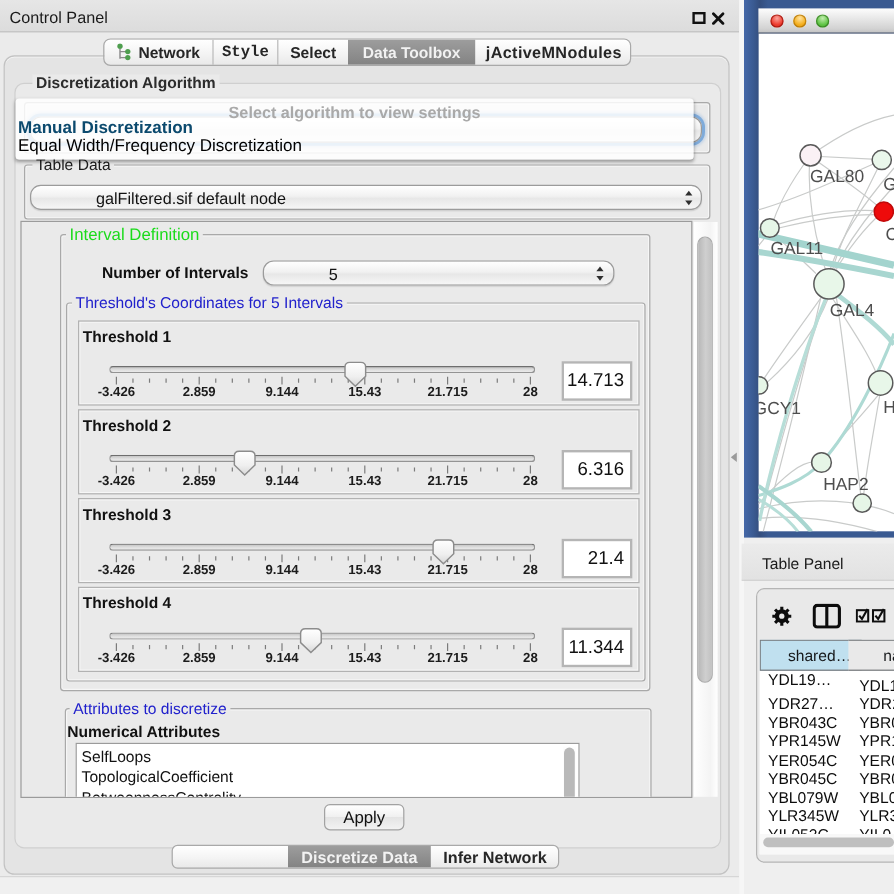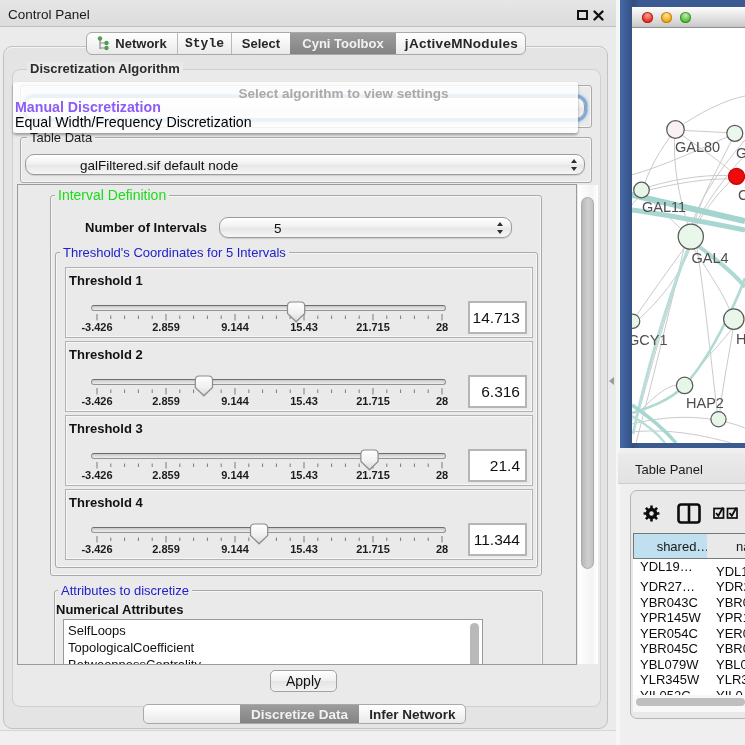--- a/index.html
+++ b/index.html
@@ -61,21 +61,21 @@
       <svg width="13" height="15" viewBox="0 0 13 15" style="margin-right:5px;">
         <path d="M3,2 L3,13 M3,7 L9,7 M3,12 L9,12" stroke="#8a8a8a" stroke-width="1.2" fill="none"></path>
         <circle cx="3" cy="2.5" r="2.2" fill="#4e9e4e"></circle>
           <circle cx="9.5" cy="7" r="2.2" fill="#4e9e4e"></circle>
           <circle cx="9.5" cy="12" r="2.2" fill="#4e9e4e"></circle>
       </svg>Network</div>
     <div class="abs" style="left:90px; top:0; width:1px; height:23px; background:#b9b9b9;"></div>
     <div class="seg" style="left:91px; width:53px;font-family:Liberation Mono, monospace;">Style</div>
     <div class="abs" style="left:144px; top:0; width:1px; height:23px; background:#b9b9b9;"></div>
     <div class="seg" style="left:145px; width:58px;">Select</div>
-    <div class="seg segdark" style="left:203px; width:106px;">Cyni Toolbox</div>
+    <div class="seg segdark" style="left:203px; width:106px;">Data Toolbox</div>
     <div class="seg" style="left:309px; width:131px; font-size:13.5px; letter-spacing:0.3px;">jActiveMNodules</div>
   </div>
 
   <div class="grp" style="left:20px; top:85px; width:572px; height:43px;"></div>
   <div class="grptitle" style="left:27px; top:62px; color:#2c2c2c; font-weight:bold;">Discretization Algorithm</div>
   <div class="combo" style="left:25px; top:97px; width:560px; height:22px;
       box-shadow:0 0 0 2.5px rgba(95,152,212,0.7), 0 0 2px 4px rgba(130,175,225,0.32);"></div>
 
   <div class="grp" style="left:20px; top:137px; width:572px; height:46px;"></div>
   <div class="grptitle" style="left:27px; top:131px; color:#1d1d1d;">Table Data</div>
@@ -226,22 +226,22 @@
   <div class="abs" style="left:143px; top:704px; width:323px; height:20px; background:linear-gradient(#ffffff,#f4f4f4 55%,#e9e9e9);
       border:1px solid #a9a9a9; border-radius:5px; overflow:hidden;">
     <div class="seg" style="left:0; width:96px; font-size:13.5px;margin-top:16px;">Impute Data</div>
     <div class="seg segdark" style="left:96px; width:119px; font-size:13.5px;">Discretize Data</div>
     <div class="seg" style="left:215px; width:107px; font-size:13.5px;">Infer Network</div>
   </div>
 
   <div class="abs" style="left:13px; top:82px; width:565px; height:51px; border-radius:3px;
       background:rgba(255,255,255,0.84); box-shadow:0 2px 3px rgba(0,0,0,0.35);"></div>
   <div class="abs" style="left:13px; top:86px; width:565px; text-align:center; font-size:13.5px;
-      font-weight:bold; color:#a9a9a9;margin-left:48px;">Select algorithm to view settings</div>
-  <div class="abs" style="left:15px; top:99px; font-size:14.2px; font-weight:bold; color:#8b5cf6;">Manual Discretization</div>
+      font-weight:bold; color:#a9a9a9;">Select algorithm to view settings</div>
+  <div class="abs" style="left:15px; top:99px; font-size:14.2px; font-weight:bold; color:#0c4a6e;">Manual Discretization</div>
   <div class="abs" style="left:15px; top:114px; font-size:14.2px; color:#000;">Equal Width/Frequency Discretization</div>
 
   <div class="abs" style="left:616px; top:0; width:129px; height:745px; background:#efefef;"></div>
   <div class="abs" style="left:616px; top:0; width:4px; height:745px; background:#f6f6f6;"></div>
 
   <div class="abs" style="left:620px; top:0; width:125px; height:448px; background:linear-gradient(90deg,#4568a8 0px,#3a5a91 8px,#344e7e 13px,#3a5a91 20px,#3a5a91 100%);"></div>
   <div class="abs" style="left:632px; top:7px; width:113px; height:21px;
       background:linear-gradient(#fdfdfd,#d2d2d2 85%,#c4c4c4); border-bottom:1px solid #8f8f8f;"></div>
   <div class="abs" style="left:642px; top:12px; width:11px; height:11px; border-radius:50%;
       background:radial-gradient(circle at 50% 30%, #fba49c 0%, #ee3d30 55%, #c81e14 100%); box-shadow:inset 0 0 0 1px rgba(150,20,12,0.7);"></div>

